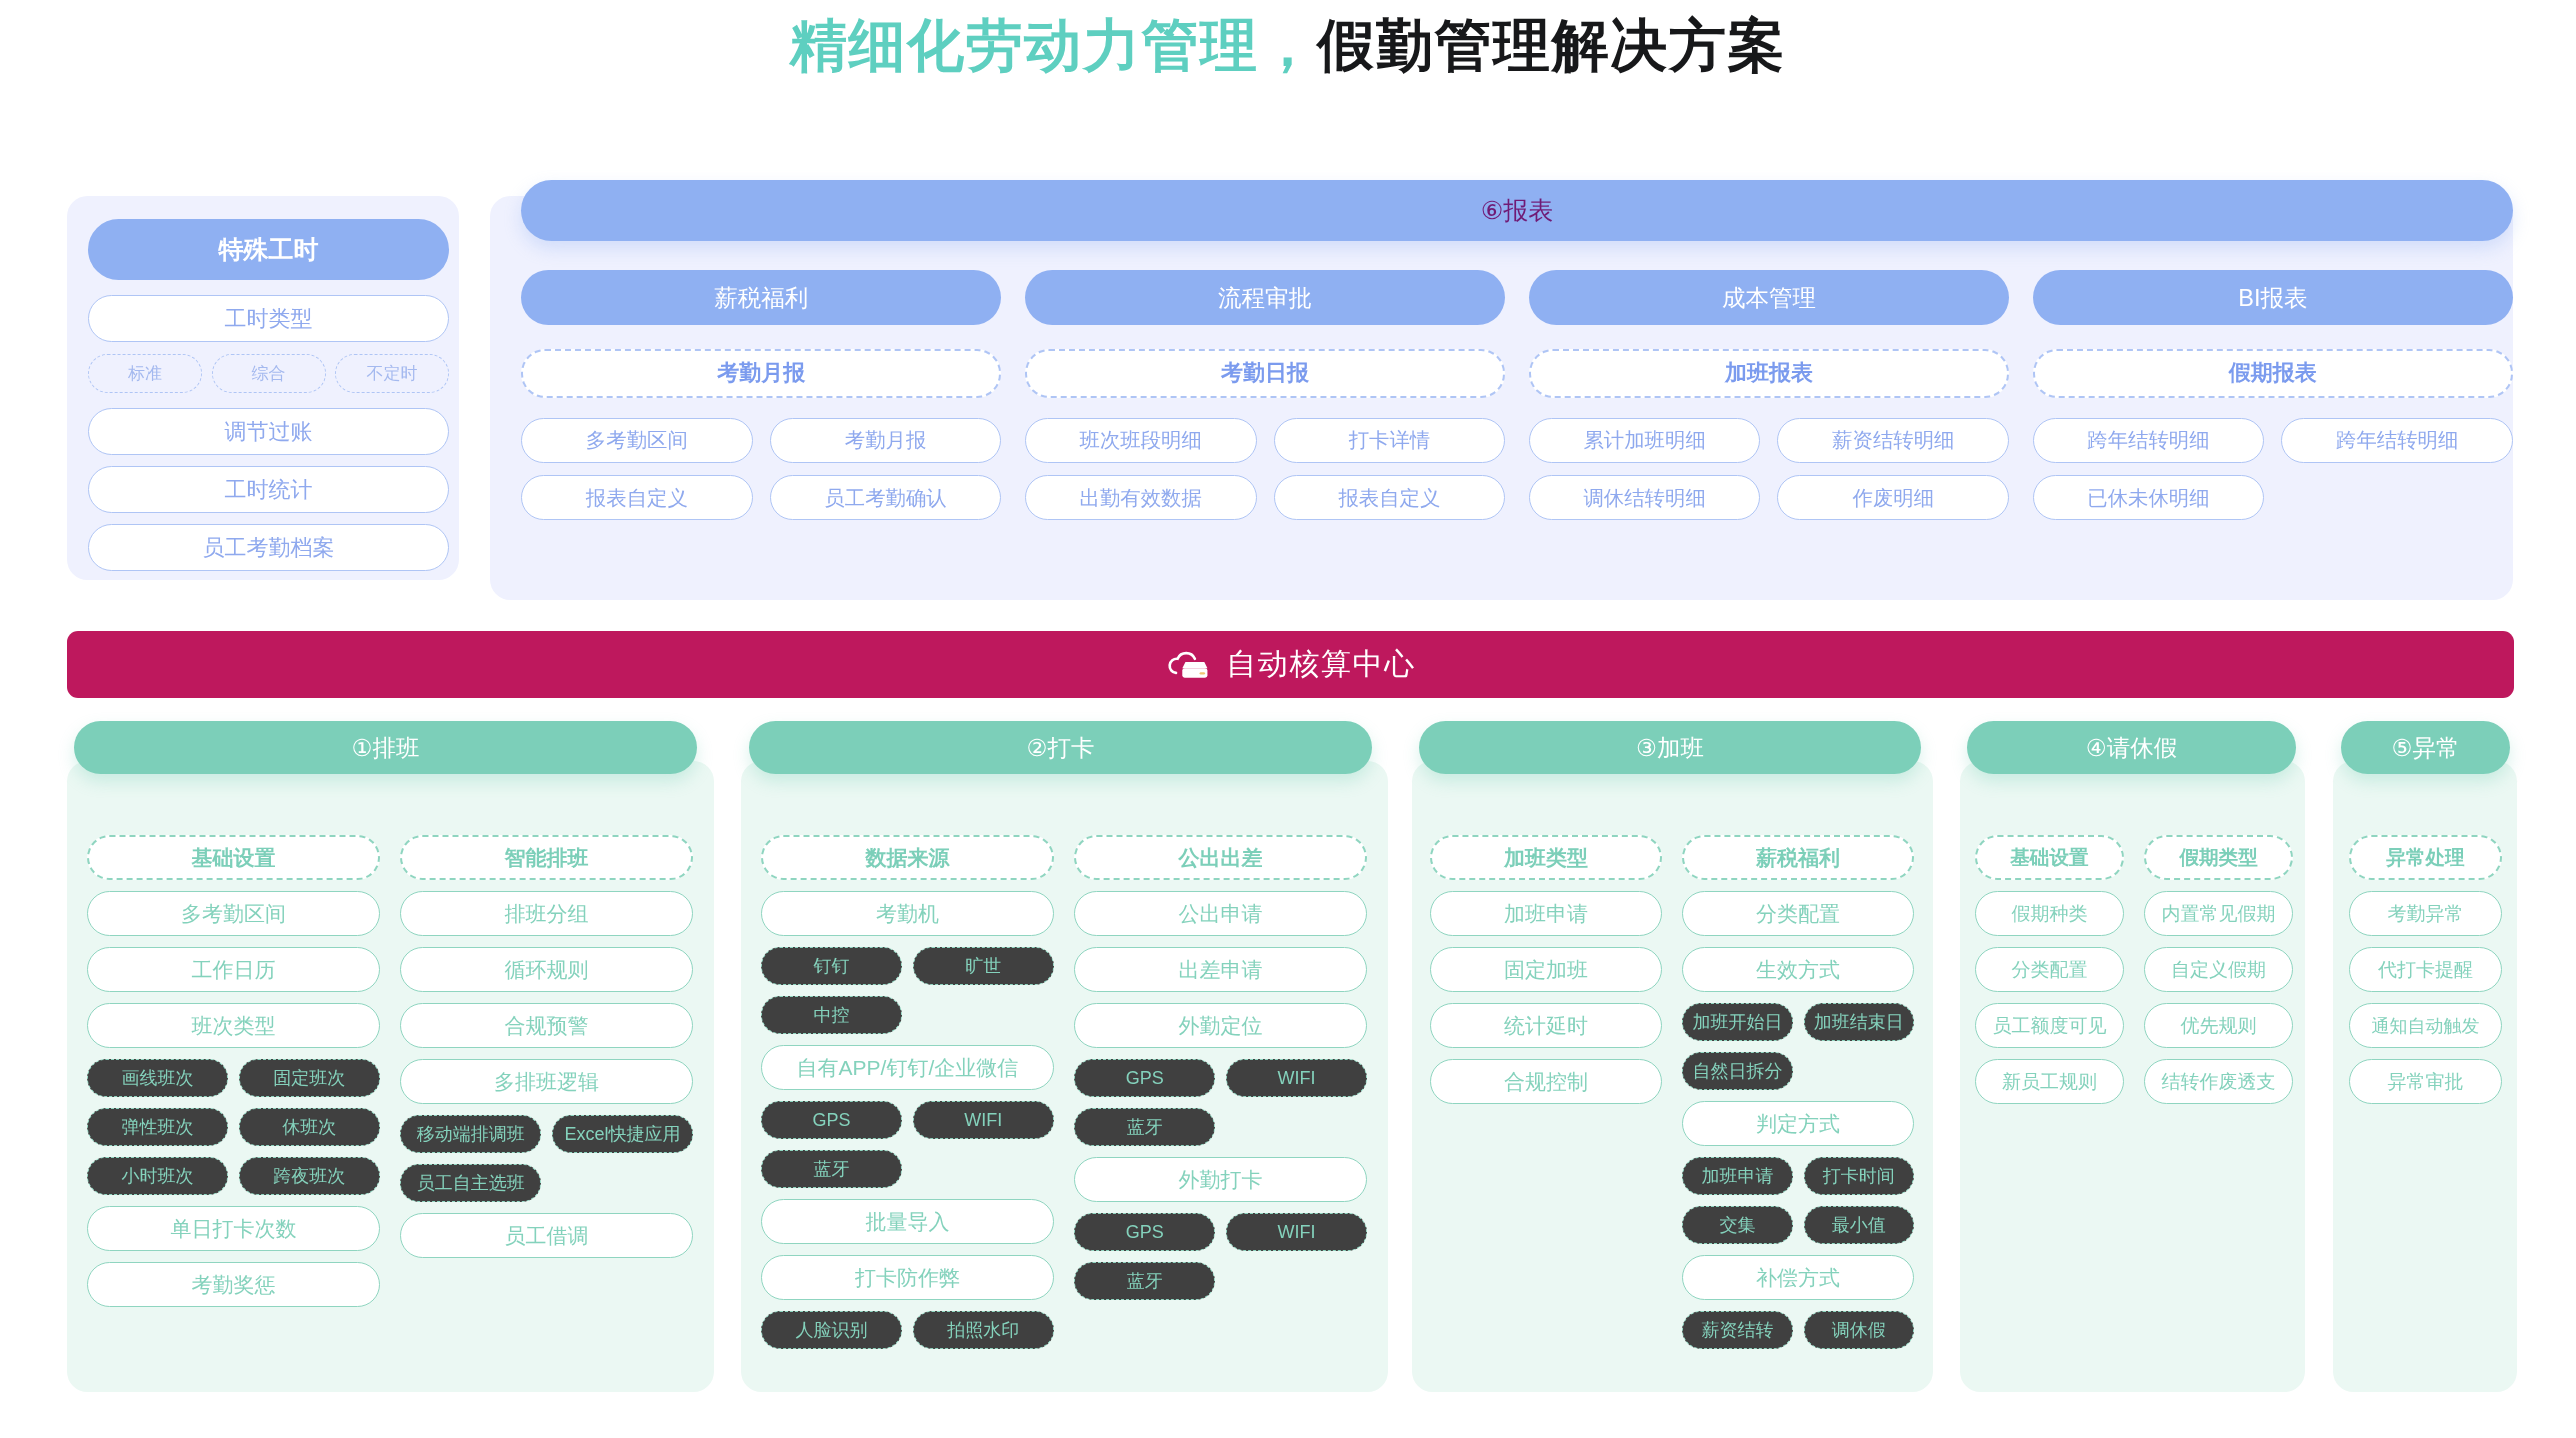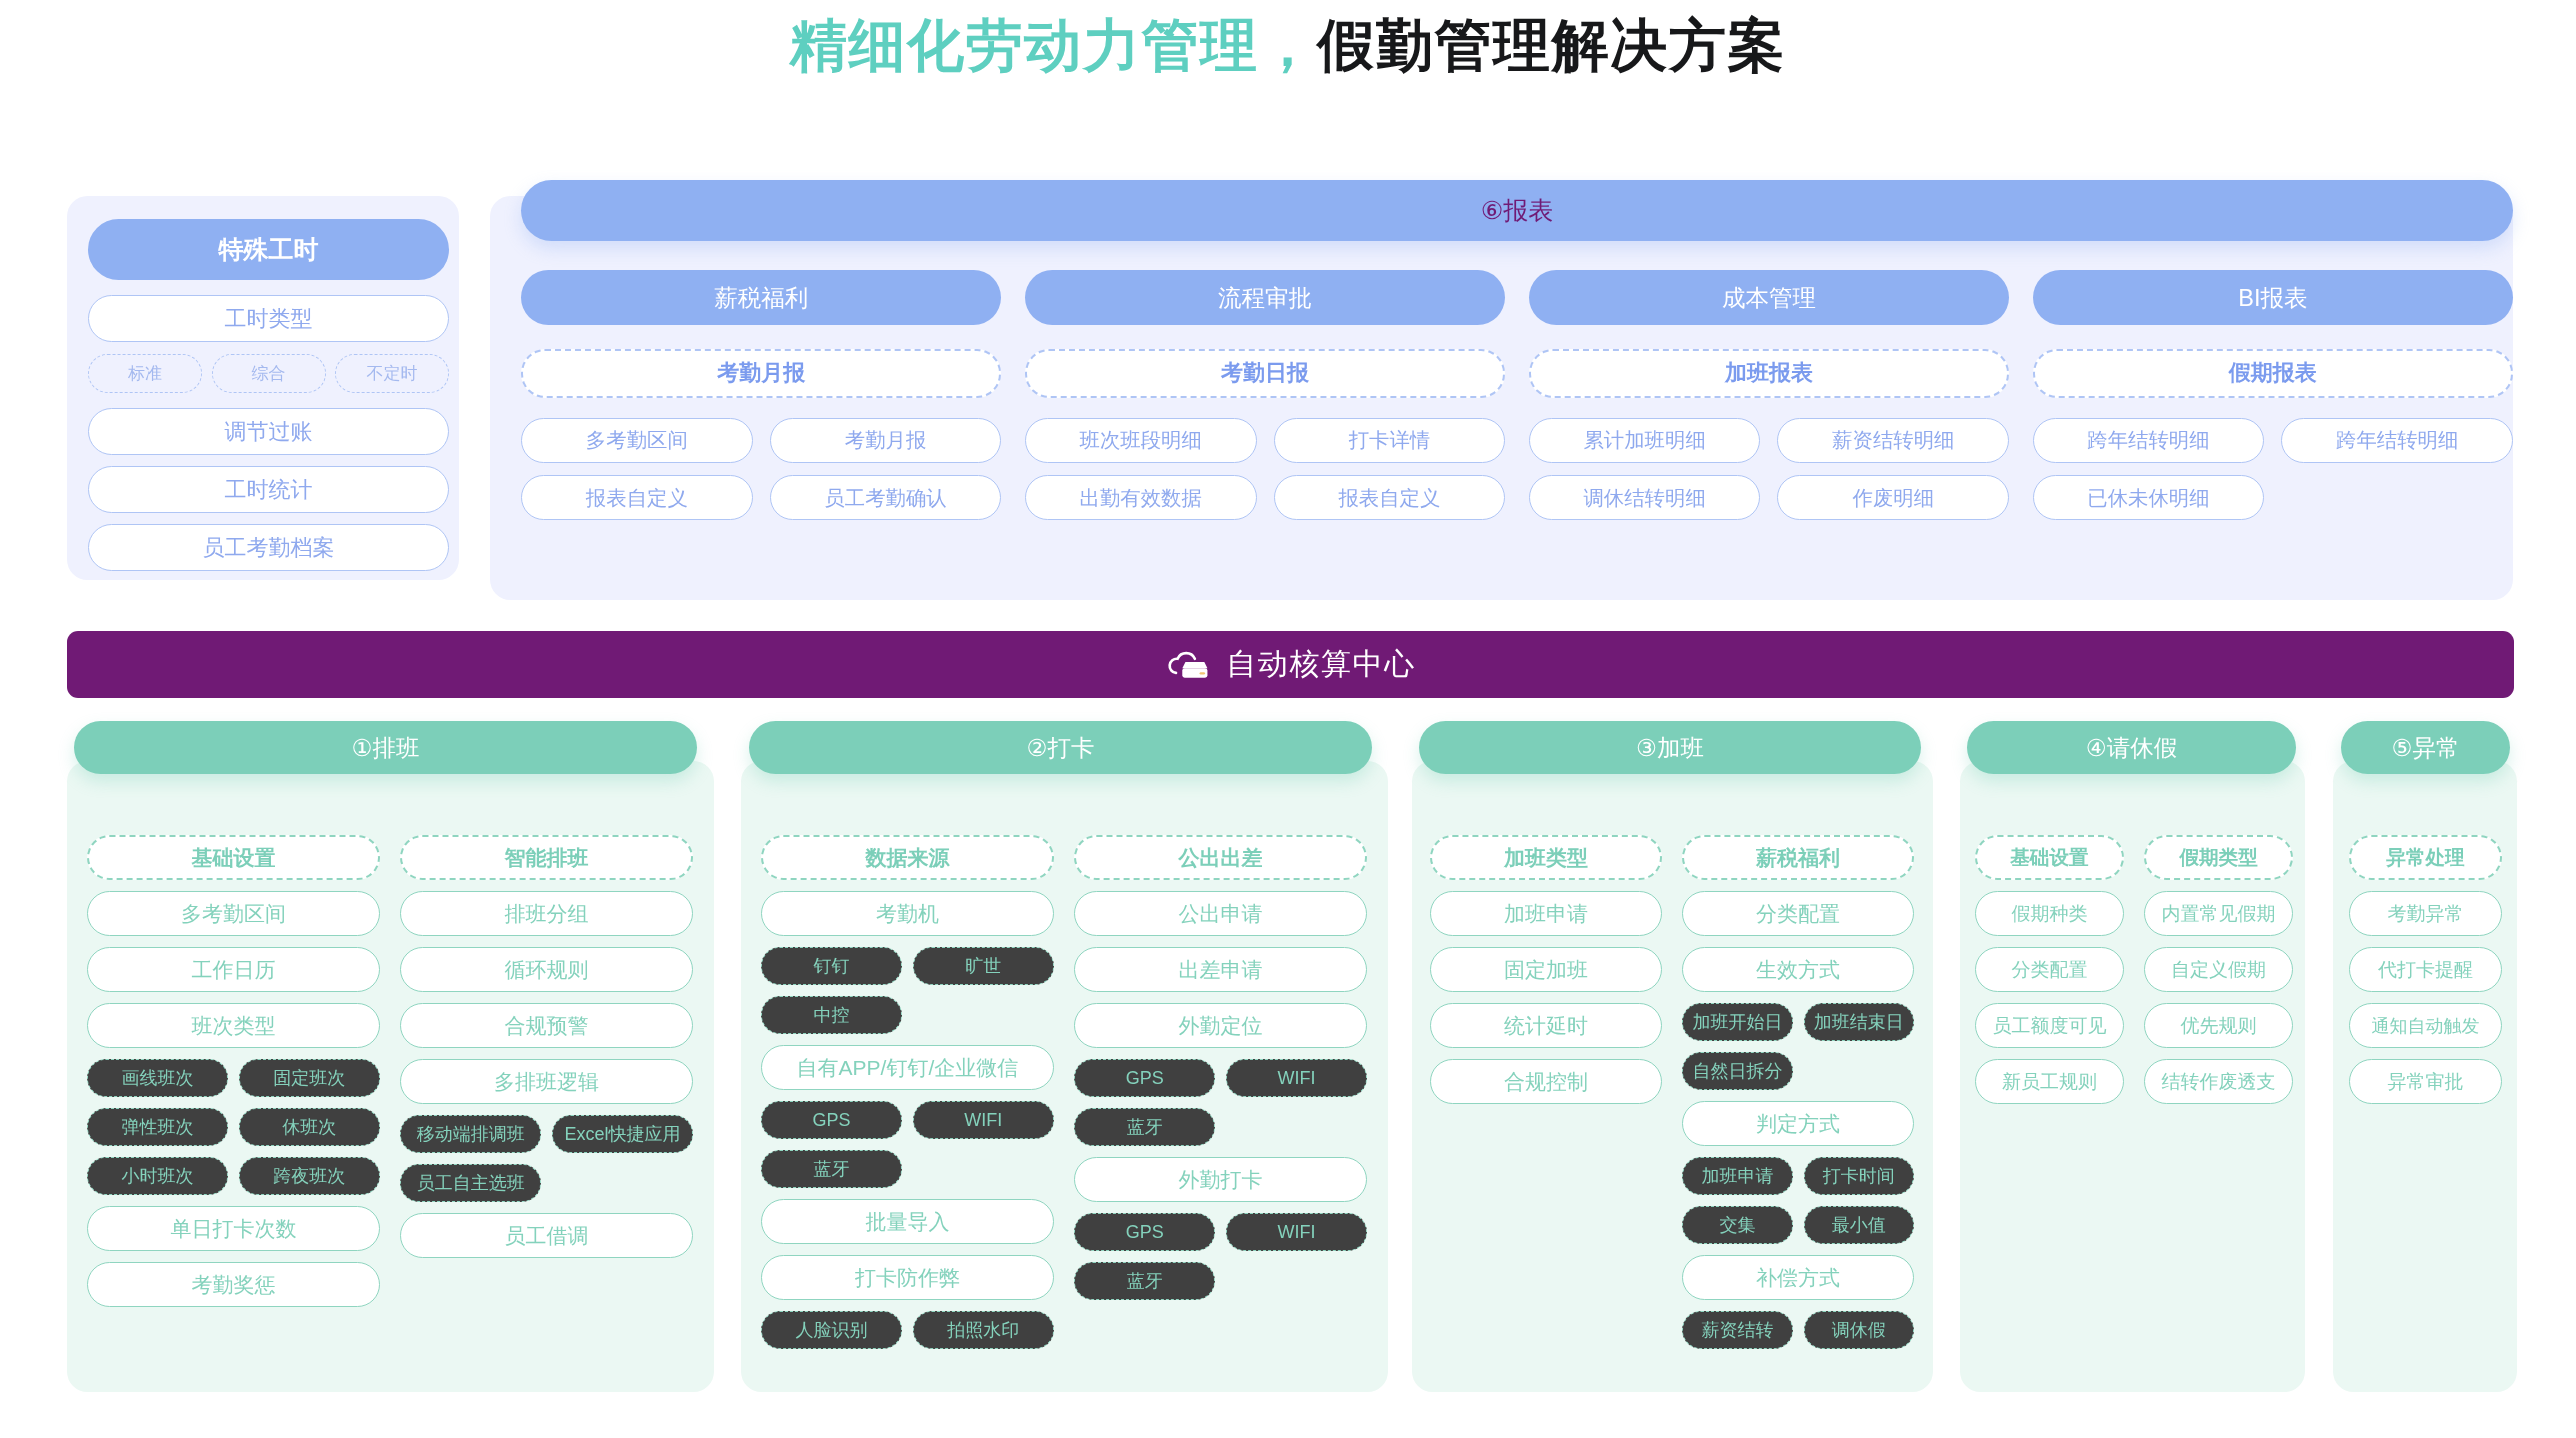--- a/index.html
+++ b/index.html
@@ -133,21 +133,21 @@
     color:#8FA9EE;font-size:20.4px;
     display:flex;align-items:center;justify-content:center;
     box-sizing:border-box;
   }
   .rep-cell.empty{border:none;background:transparent;}
 
   
   .orange-bar{
     position:absolute;left:67px;top:631px;
     width:2447px;height:67px;
-    background:#701a75;
+    background:#be185d;
     border-radius:11px;
     display:flex;align-items:center;justify-content:center;
     gap:17px;
   }
   .orange-bar .ob-label{
     color:#ffffff;font-size:30px;letter-spacing:1.6px;
   }
 
   
   .row2{

